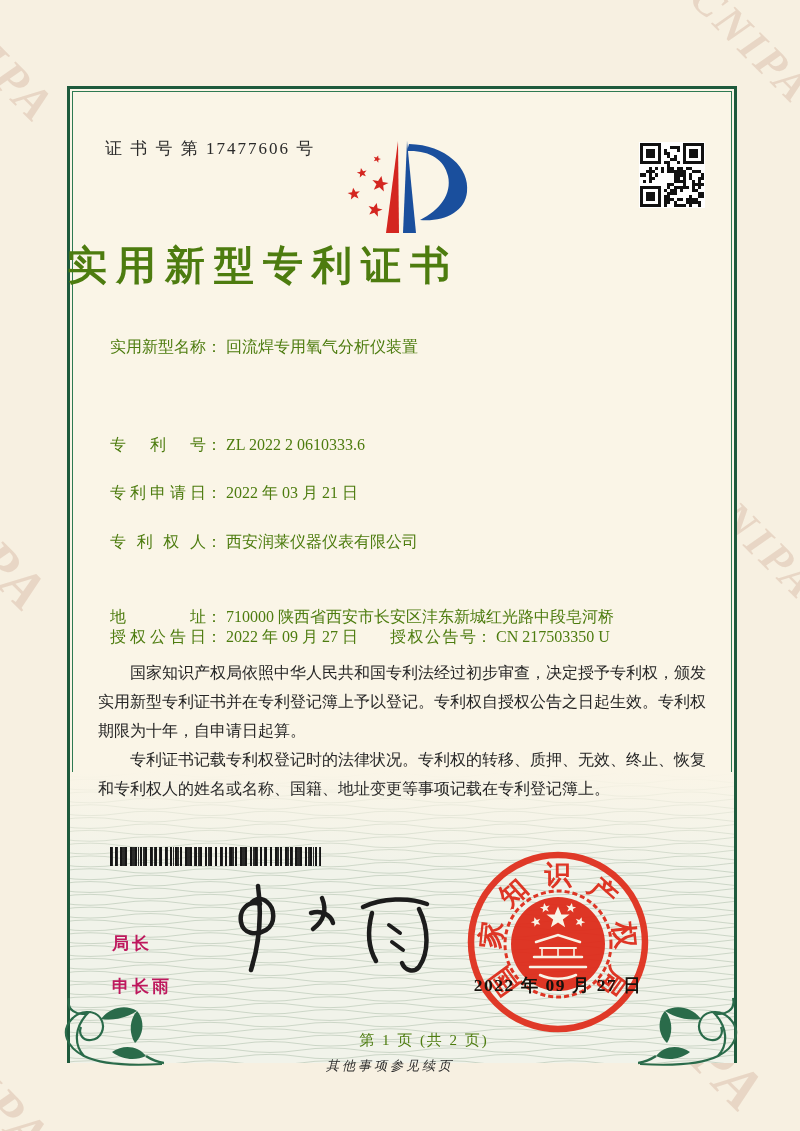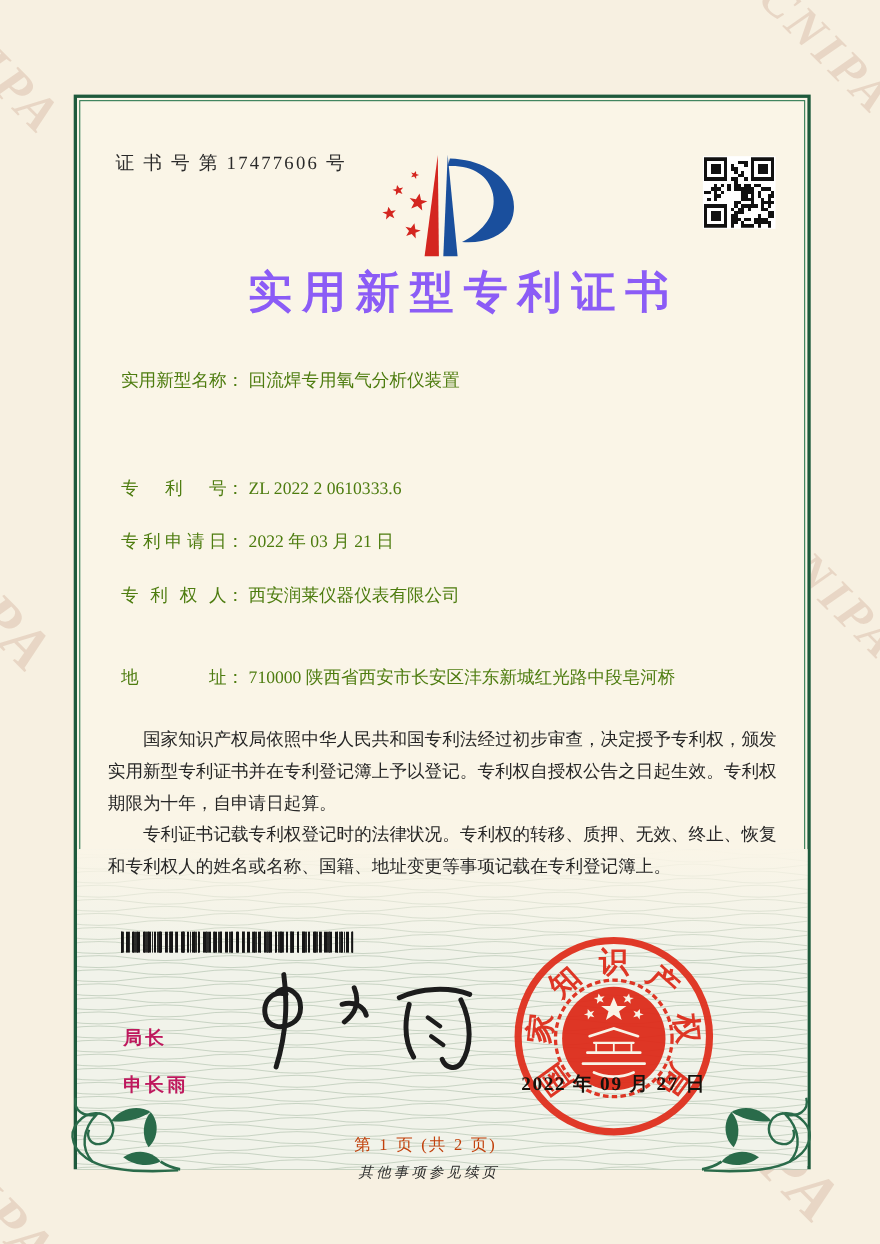--- a/index.html
+++ b/index.html
@@ -8,22 +8,22 @@
   .watermark{position:absolute;font-family:"Liberation Serif",serif;font-weight:bold;font-style:italic;
         color:rgba(200,156,132,0.30);transform:rotate(45deg);transform-origin:left top;
         letter-spacing:4px;pointer-events:none;white-space:nowrap;}
   .frame{position:absolute;left:67px;top:86px;width:670px;height:977px;
         border:3px solid #1e5a3c;background:#faf5e7;box-sizing:border-box;}
   .frame-inner{position:absolute;inset:2px;border:1.5px solid #2e7a52;}
   .cert-no{position:absolute;left:105px;top:137px;font-size:17px;letter-spacing:2px;color:#2a2a2a;}
   .logo{position:absolute;left:332px;top:114px;}
   .qr{position:absolute;left:639px;top:142px;width:64px;height:64px;background:#fff;padding:1px;}
   .qr svg{display:block;width:100%;height:100%;shape-rendering:crispEdges;}
-  .title{position:absolute;left:67px;top:238px;width:709px;text-align:center;
-        font-size:40px;font-weight:bold;letter-spacing:9px;color:#8b5cf6;}
+  .title{position:absolute;left:67px;top:238px;width:709px;text-align:left;
+        font-size:40px;font-weight:bold;letter-spacing:9px;color:#4d7c0f;}
   .fields{position:absolute;inset:0;font-size:16px;color:#4d7c0f;}
   .frow{position:absolute;left:110px;right:80px;line-height:21px;}
   .flabel{display:inline-block;width:96px;text-align:justify;text-align-last:justify;vertical-align:top;}
   .fcolon{display:inline-block;vertical-align:top;}
   .fvalue{display:inline-block;vertical-align:top;max-width:460px;}
   .grant2{position:absolute;left:280px;top:0;}
   .paras{position:absolute;left:98px;top:658px;width:616px;font-size:16px;line-height:29px;
         color:#262626;}
   .paras p{margin:0;text-indent:2em;}
   .bottom-tex{position:absolute;left:70px;top:772px;width:664px;height:291px;background:#f1f3ea;}
@@ -38,21 +38,21 @@
         font-weight:600;font-size:17px;letter-spacing:3px;color:#be185d;margin-top:32px;}
   .signer div{margin-bottom:20px;}
   .sig{position:absolute;left:222px;top:876px;}
   .seal{position:absolute;left:462px;top:846px;opacity:.95;}
   .seal-date{position:absolute;left:452px;top:973px;width:212px;text-align:center;
         font-size:17.5px;font-weight:bold;letter-spacing:1.5px;color:#15120d;}
   .flourish{position:absolute;top:994px;}
   .fl-left{left:52px;}
   .fl-right{left:638px;transform:scaleX(-1);}
   .footer-page{position:absolute;left:67px;top:1031px;width:640px;text-align:center;
-        font-size:15px;letter-spacing:2px;color:#c2410c;}
+        font-size:15px;letter-spacing:2px;color:#4d7c0f;padding-left:37px;}
   .footer-note{position:absolute;left:0;top:1057px;width:780px;text-align:center;
         font-size:13px;font-style:italic;letter-spacing:3px;color:#2d2d2d;}
 </style>
 </head>
 <body>
 
 <div class="page">
 
   <span class="watermark" style="left:-48px;top:-20px;font-size:48px;">CNIPA</span>
   <span class="watermark" style="left:176px;top:84px;font-size:44px;">CNIPA</span>
@@ -243,20 +243,28 @@
     <div class="frow" style="top:531px;">
       <span class="flabel">专利权人</span><span class="fcolon">：</span>
       <span class="fvalue">西安润莱仪器仪表有限公司</span>
     </div>
     <div class="frow" style="top:571px;margin-top:35px;">
       <span class="flabel">地址</span><span class="fcolon">：</span>
       <span class="fvalue">
         <span style="display:block;">710000  陕西省西安市长安区沣东新城红光路中段皂河桥</span>
       </span>
     </div>
+    <div class="frow" style="top:626px;">
+      <span class="flabel">授权公告日</span><span class="fcolon">：</span>
+      <span class="fvalue">2022 年 09 月 27 日</span>
+      <span class="grant2">
+        <span class="flabel" style="width:86px;">授权公告号</span><span class="fcolon">：</span>
+        <span class="fvalue">CN 217503350 U</span>
+      </span>
+    </div>
   </div>
 
   <div class="paras">
     <p>国家知识产权局依照中华人民共和国专利法经过初步审查，决定授予专利权，颁发实用新型专利证书并在专利登记簿上予以登记。专利权自授权公告之日起生效。专利权期限为十年，自申请日起算。</p>
     <p>专利证书记载专利权登记时的法律状况。专利权的转移、质押、无效、终止、恢复和专利权人的姓名或名称、国籍、地址变更等事项记载在专利登记簿上。</p>
   </div>
 
   <div class="barcode"></div>
 
   <div class="signer">

